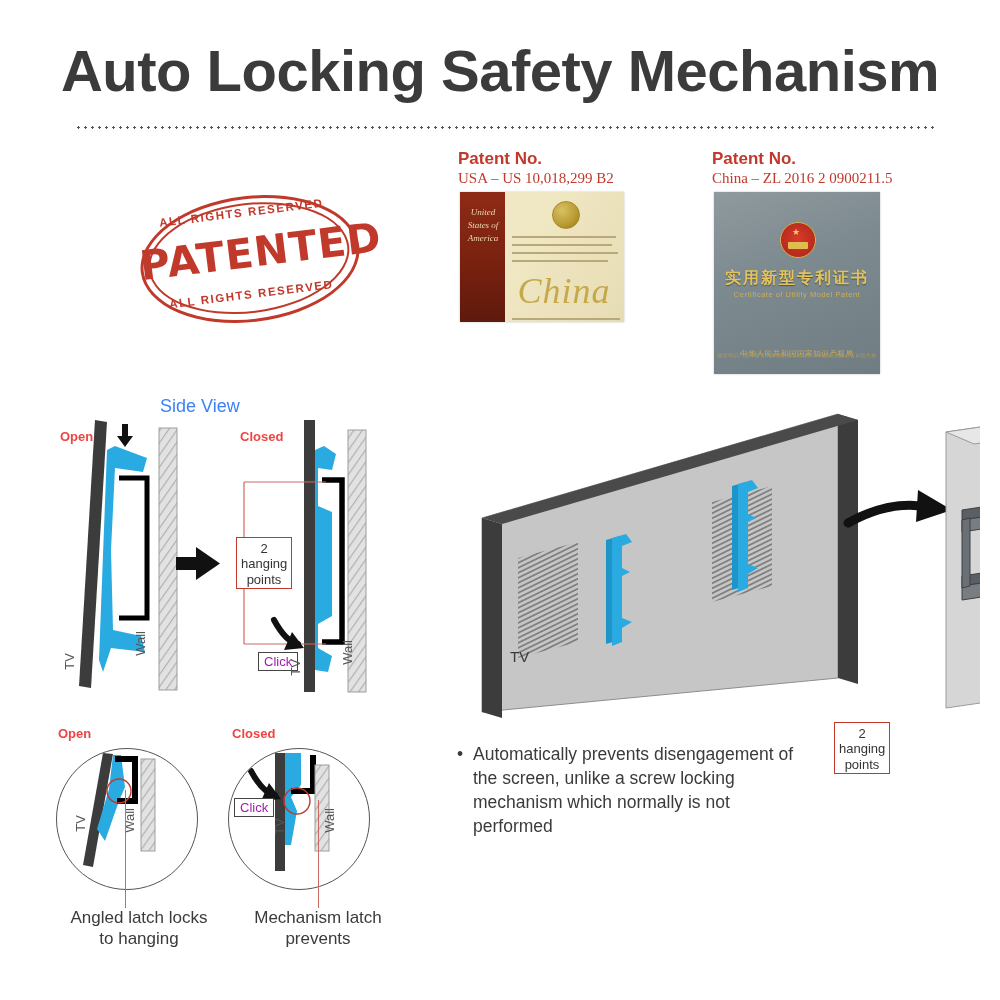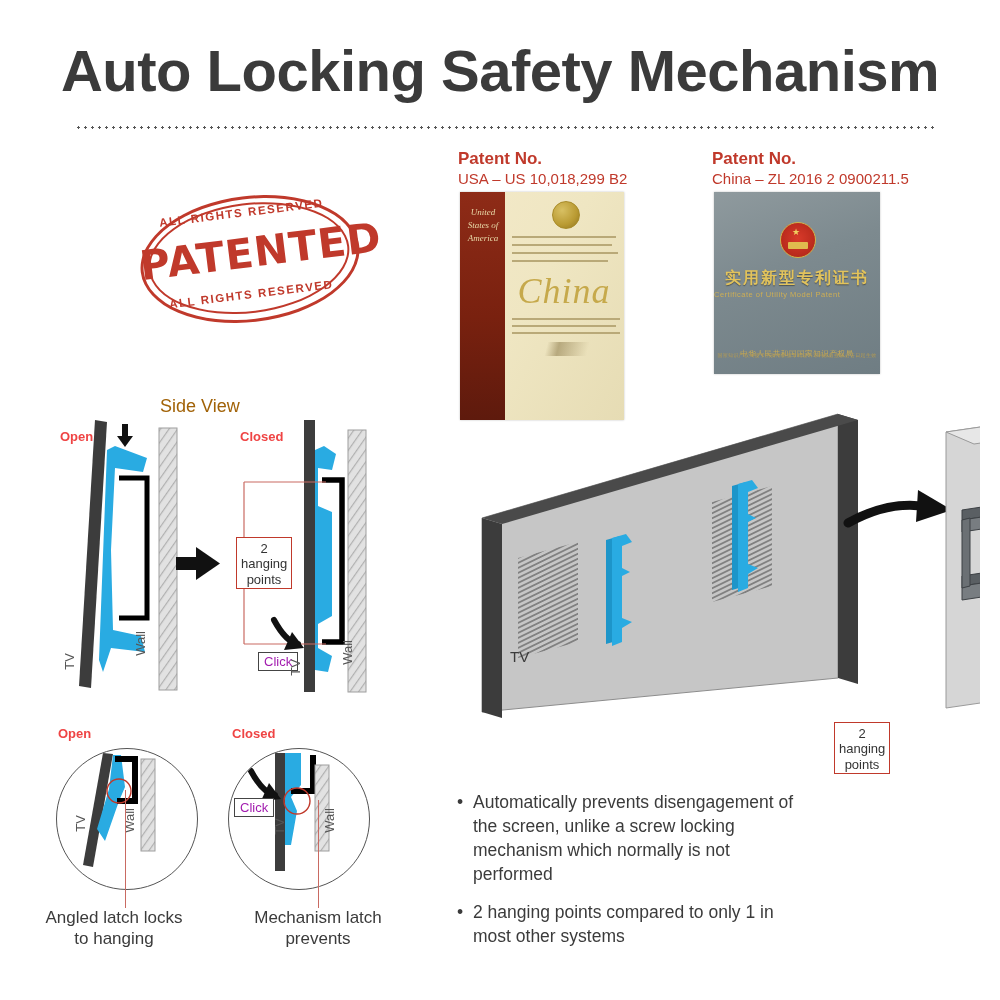--- a/index.html
+++ b/index.html
@@ -9,24 +9,24 @@
 
   
   #page-title{left:0;right:0;top:42px;text-align:center;font-size:58px;
       font-weight:700;letter-spacing:-0.5px;color:#3b3b3b;line-height:1;}
   #divider{left:75px;top:126px;width:862px;height:3px;
       background-image:radial-gradient(circle, #555 0 1px, transparent 1.2px);
       background-size:7px 3px;background-repeat:repeat-x;}
 
   
   .pat-head{font-size:17px;font-weight:700;color:#c0392b;line-height:1.25;}
-  .pat-sub{font-size:15px;font-weight:400;color:#c0392b;line-height:1.3;}
-
-  
-  #us-cert{left:460px;top:192px;width:164px;height:228px;
+  .pat-sub{font-size:15px;font-weight:400;color:#c0392b;line-height:1.3;font-family:Liberation Serif, serif;}
+
+  
+  #us-cert{left:460px;top:192px;width:164px;height:130px;
       background:linear-gradient(120deg,#f3e9c8 0%,#efe6c2 45%,#e6dcb4 100%);
       box-shadow:0 0 2px rgba(0,0,0,.25);overflow:hidden;}
   #us-band{left:0;top:0;width:45px;height:100%;
       background:linear-gradient(180deg,#8e2b17 0%,#79210f 55%,#5e1a0d 100%);}
   #us-band-txt{left:2px;top:14px;width:42px;text-align:center;color:#e8d9a8;
       font-family:"Liberation Serif","DejaVu Serif",serif;font-style:italic;
       font-size:9px;line-height:1.45;}
   #us-seal{left:92px;top:9px;width:26px;height:26px;border-radius:50%;
       background:radial-gradient(circle at 35% 32%,#d8c063 0%,#b99a32 60%,#8e7420 100%);
       border:1.5px solid #a88b28;}
@@ -44,21 +44,21 @@
       box-shadow:0 0 2px rgba(0,0,0,.25);overflow:hidden;}
   #cn-emblem{left:66px;top:30px;width:34px;height:34px;border-radius:50%;
       background:radial-gradient(circle at 50% 45%,#d83a2a 0%,#b82a1c 70%,#8e2014 100%);
       border:1.5px solid #d2b24a;}
   #cn-emblem .star{position:absolute;color:#f0d060;font-size:9px;left:11px;top:4px;}
   #cn-emblem .gate{position:absolute;left:7px;top:19px;width:20px;height:7px;
       background:#e0bb4e;border-radius:1px;}
   #cn-title{left:0;right:0;top:76px;text-align:center;color:#e2c35c;
       font-size:16px;font-weight:700;letter-spacing:2px;
       text-shadow:0 1px 1px rgba(0,0,0,.4);}
-  #cn-sub{left:0;right:0;top:98px;text-align:left;color:#cdae55;
+  #cn-sub{left:0;right:0;top:98px;text-align:center;color:#cdae55;
       font-size:7.5px;letter-spacing:.5px;}
   #cn-foot{left:0;right:0;top:148px;text-align:center;color:#c9ab55;
       font-size:7.5px;letter-spacing:.6px;margin-top:9px;}
   #cn-foot2{left:0;right:0;top:160px;text-align:center;color:#b59b52;
       font-size:5px;letter-spacing:.3px;}
 
   
   #stamp{left:140px;top:196px;width:220px;height:126px;transform:rotate(-7deg);}
   .stamp-el{border:3px solid #c0392b;border-radius:50%;}
   #stamp-o1{left:0;top:0;width:214px;height:120px;}
@@ -68,31 +68,31 @@
       font-family:"DejaVu Sans",sans-serif;}
   .stamp-arc{left:0;width:214px;text-align:center;color:#c0392b;
       font-size:11.5px;font-weight:700;letter-spacing:1.6px;}
   #stamp-top{top:10px;}
   #stamp-bot{top:92px;}
 
   
   .lbl-bold{font-size:13px;font-weight:700;color:#ef4444;}
   .lbl{font-size:13px;color:#555;}
   .vert{writing-mode:vertical-rl;transform:rotate(180deg);}
-  #side-view-label{left:160px;top:396px;font-size:18px;color:#a16207;}
+  #side-view-label{left:160px;top:396px;font-size:18px;color:#3b82f6;}
 
   
   .callout{border:1.4px solid #c0392b;background:#fff;text-align:center;
       font-size:13px;color:#333;line-height:1.18;padding:3px 4px;box-sizing:border-box;}
   .redline{background:#c96a62;}
   .clickbox{border:1.4px solid #444;background:#fff;font-size:13px;
       color:#a21caf;padding:1px 5px;box-sizing:border-box;}
 
   
-  #bullets{left:455px;top:742px;width:350px;margin-top:48px;}
+  #bullets{left:455px;top:742px;width:350px;}
   #bullets li{font-size:17.5px;line-height:1.38;color:#3b3b3b;margin-bottom:13px;}
   #bullets ul{margin:0;padding-left:18px;list-style:none;}
   #bullets li::before{content:"\2022";color:#3b3b3b;display:inline-block;
       width:16px;margin-left:-16px;}
 
   .caption{font-size:17px;color:#3b3b3b;text-align:center;line-height:1.22;}
   .circ{border:1.6px solid #555;border-radius:50%;background:#fff;overflow:hidden;}
 </style>
 </head>
 <body>
@@ -226,21 +226,21 @@
     <polygon points="46,4 56,5 36,118 26,116" fill="#3c3c3c"></polygon>
     <path d="M56,6 L64,6 L68,38 L62,52 L48,92 L40,80 L52,40 Z" fill="#29abe2"></path>
     <path d="M58,10 L78,10 L78,52 L60,52" fill="none" stroke="#000" stroke-width="6"></path>
     <rect x="84" y="10" width="14" height="92" fill="url(#hatchC)" stroke="#9e9e9e" stroke-width="1"></rect>
     <circle cx="62" cy="42" r="12" fill="none" stroke="#c0392b" stroke-width="1.4"></circle>
   </svg>
 </div>
 <div class="abs lbl vert" style="left:73px;top:815px;">TV</div>
 <div class="abs lbl vert" style="left:122px;top:808px;">Wall</div>
 <div class="abs redline" style="left:125px;top:790px;width:1.4px;height:118px;"></div>
-<div class="abs caption" style="left:12px;top:908px;width:204px;">
+<div class="abs caption" style="left:37px;top:908px;width:204px;">
   <div>Angled latch locks</div>
   <div>to hanging</div>
 </div>
 
 <div class="abs lbl-bold" style="left:232px;top:726px;">Closed</div>
 
 <div class="abs circ" style="left:228px;top:748px;width:140px;height:140px;">
   <svg width="140" height="140">
     <defs>
       <pattern id="hatchD" width="7" height="7" patternTransform="rotate(35)" patternUnits="userSpaceOnUse">
@@ -323,15 +323,14 @@
 
 <div class="abs callout" style="left:834px;top:722px;width:56px;height:52px;">
   <div>2</div>
   <div>hanging</div>
   <div>points</div>
 </div>
 
 <div class="abs" id="bullets">
   <ul>
     <li>Automatically prevents disengagement of the screen, unlike a screw locking mechanism which normally is not performed</li>
-    <li>2 hanging points compared to only 1 in most other systems</li>
   </ul>
 </div>
 
 </body></html>

